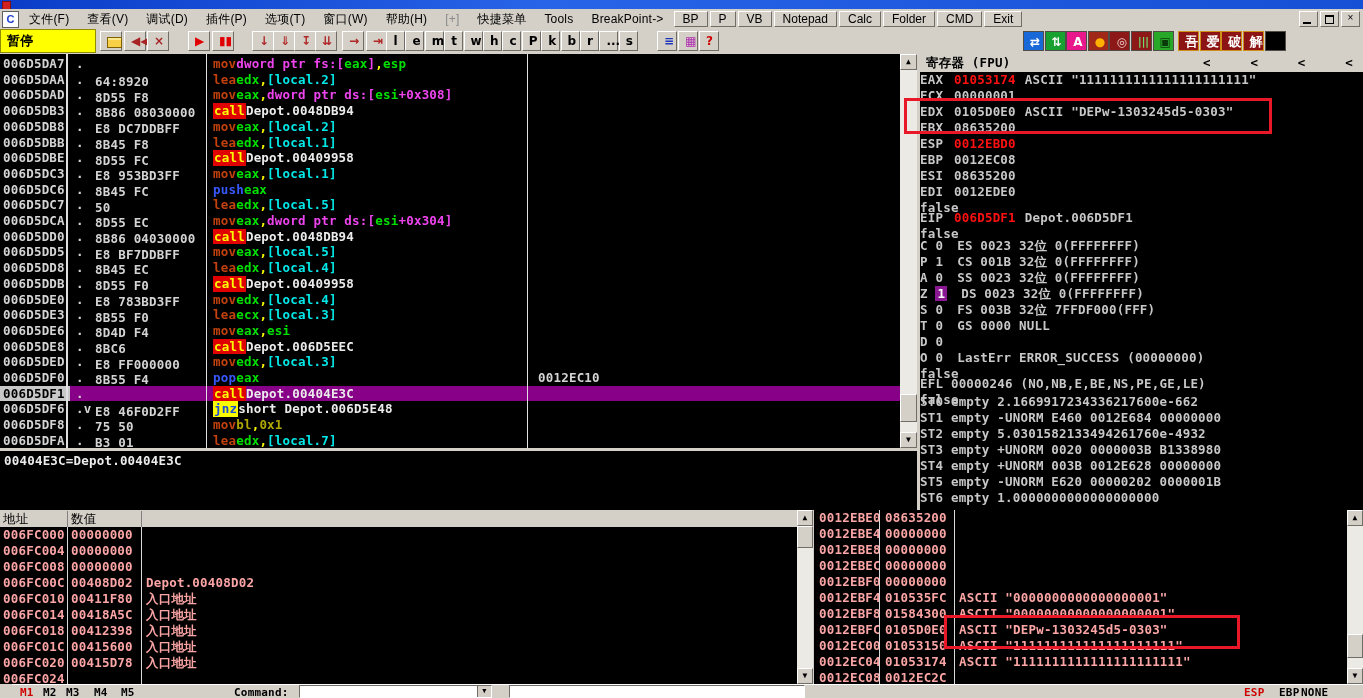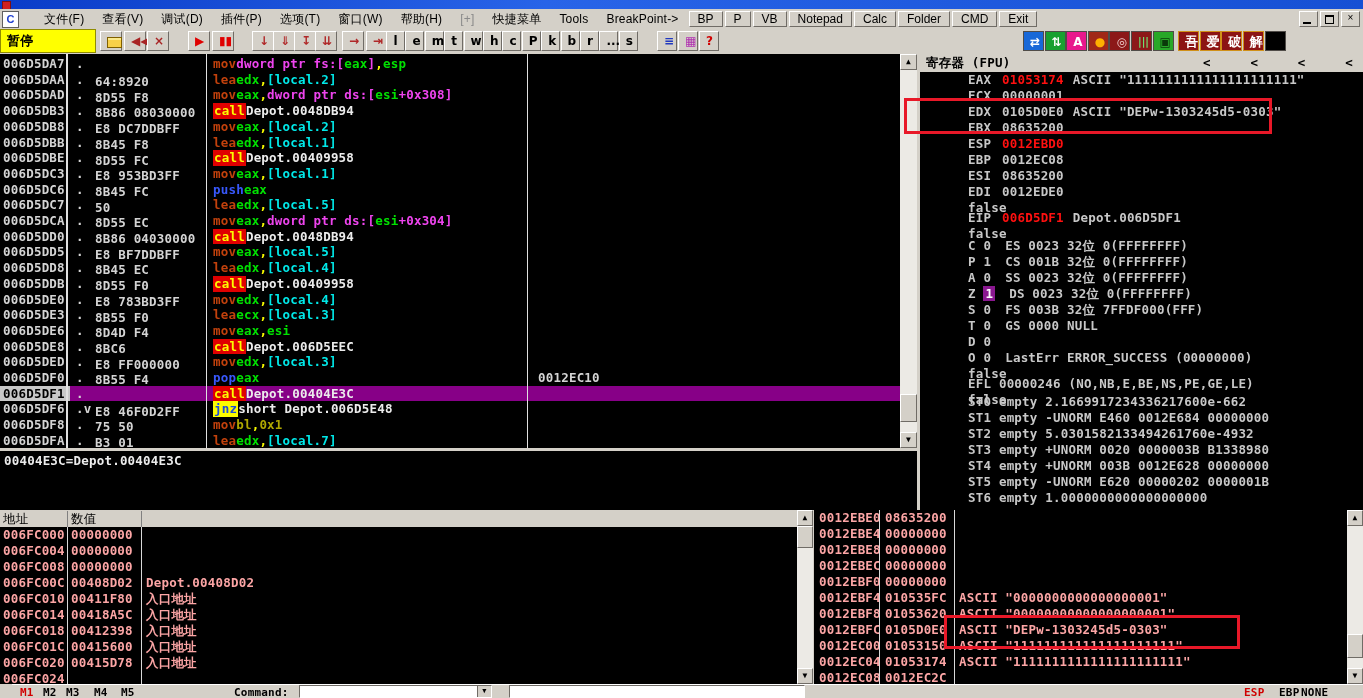--- a/index.html
+++ b/index.html
@@ -6,21 +6,21 @@
   #app{position:relative;width:1363px;height:698px;background:#d4d0c8;overflow:hidden;
        font-family:"DejaVu Sans Mono",monospace;font-size:12.5px;font-weight:bold;letter-spacing:0.2px;}
   
   .titlebar{position:absolute;left:0;top:0;width:1363px;height:9px;
             background:linear-gradient(90deg,#0a3cc8,#2864e8 40%,#1650d4);}
   .tb-icon{position:absolute;left:2px;top:1px;width:7px;height:7px;background:#d02020;border:1px solid #801010;}
   .menubar{position:absolute;left:0;top:9px;width:1363px;height:20px;background:#d4d0c8;
            border-bottom:1px solid #a8a4a0;font-family:"Liberation Sans",sans-serif;font-weight:normal;font-size:12px;}
   .c-icon{position:absolute;left:2px;top:2px;width:15px;height:15px;background:#fff;border:1px solid #606060;
           color:#2040d0;font-weight:bold;text-align:center;line-height:14px;font-size:11px;}
-  .menu-flex{position:absolute;left:20px;top:0;height:20px;display:flex;align-items:center;padding-left:15px;}
+  .menu-flex{position:absolute;left:20px;top:0;height:20px;display:flex;align-items:center;}
   .menu-item{padding:1px 9px;color:#000;white-space:nowrap;}
   .menu-dis{padding:1px 9px;color:#8a8a8a;}
   .qbtn{height:16px;margin:0 1px;padding:0 8px;background:#d4d0c8;border:1px solid;border-color:#fff #706c66 #706c66 #fff;
         color:#000;font-size:12px;line-height:14px;white-space:nowrap;}
   .win-btns{position:absolute;right:3px;top:2px;display:flex;gap:2px;}
   .wbtn{width:17px;height:14px;background:#d4d0c8;border:1px solid;border-color:#fff #706c66 #706c66 #fff;
         position:relative;font-size:10px;line-height:12px;text-align:center;color:#000;}
   .wbtn .minbar{position:absolute;left:3px;bottom:2px;width:8px;height:2px;background:#000;}
   .wbtn .resbox{position:absolute;left:4px;top:3px;width:7px;height:6px;border:1px solid #000;border-top-width:2px;}
   
@@ -53,21 +53,21 @@
   .scrollv{position:absolute;background:#eceae5;width:17px;}
   .sbtn{position:absolute;left:0;width:17px;height:16px;background:#d4d0c8;border:1px solid;
         border-color:#fff #706c66 #706c66 #fff;box-sizing:border-box;color:#000;font-size:8px;text-align:center;line-height:13px;}
   .sthumb{position:absolute;left:0;width:17px;background:#d4d0c8;border:1px solid;border-color:#fff #706c66 #706c66 #fff;box-sizing:border-box;}
   .infopane{position:absolute;left:0;top:448px;width:917px;height:62px;background:#000;border-top:3px solid #d4d0c8;box-sizing:border-box;}
   .infoline{color:#ececec;padding:2px 0 0 4px;}
   .regpane{position:absolute;left:917px;top:54px;width:446px;height:456px;background:#000;
            border-left:3px solid #d4d0c8;box-sizing:border-box;}
   .regheader{height:18px;background:#d4d0c8;color:#000;padding-left:6px;line-height:17px;position:relative;}
   .regarrows{position:absolute;right:10px;top:0;width:150px;display:flex;justify-content:space-between;color:#000;}
-  .regbody{color:#c8c8c8;margin-left:48px;}
+  .regbody{color:#c8c8c8;}
   .rline{height:16px;line-height:16px;white-space:nowrap;}
   .rname{display:inline-block;width:34px;}
   .rval{display:inline-block;}
   .red{color:#ff1010;}
   .rext{margin-left:9px;}
   .spacer10{height:10px;} .spacer12{height:12px;} .spacer2{height:2px;}
   .flgv-hl{background:#8a1890;color:#fff;padding:0 2px;}
   .fseg{margin-left:14px;}
   
   .dumppane{position:absolute;left:0;top:510px;width:797px;height:174px;background:#000;overflow:hidden;}
@@ -480,21 +480,21 @@
           <span class="b-addr">0012EBF0</span>
           <span class="b-val">00000000</span>
         </div>
         <div class="brow">
           <span class="b-addr">0012EBF4</span>
           <span class="b-val">010535FC</span>
           <span class="b-com">ASCII "0000000000000000001"</span>
         </div>
         <div class="brow">
           <span class="b-addr">0012EBF8</span>
-          <span class="b-val">01053620</span>
+          <span class="b-val">01584300</span>
           <span class="b-com">ASCII "00000000000000000001"</span>
         </div>
         <div class="brow">
           <span class="b-addr">0012EBFC</span>
           <span class="b-val">0105D0E0</span>
           <span class="b-com">ASCII "DEPw-1303245d5-0303"</span>
         </div>
         <div class="brow">
           <span class="b-addr">0012EC00</span>
           <span class="b-val">01053150</span>

